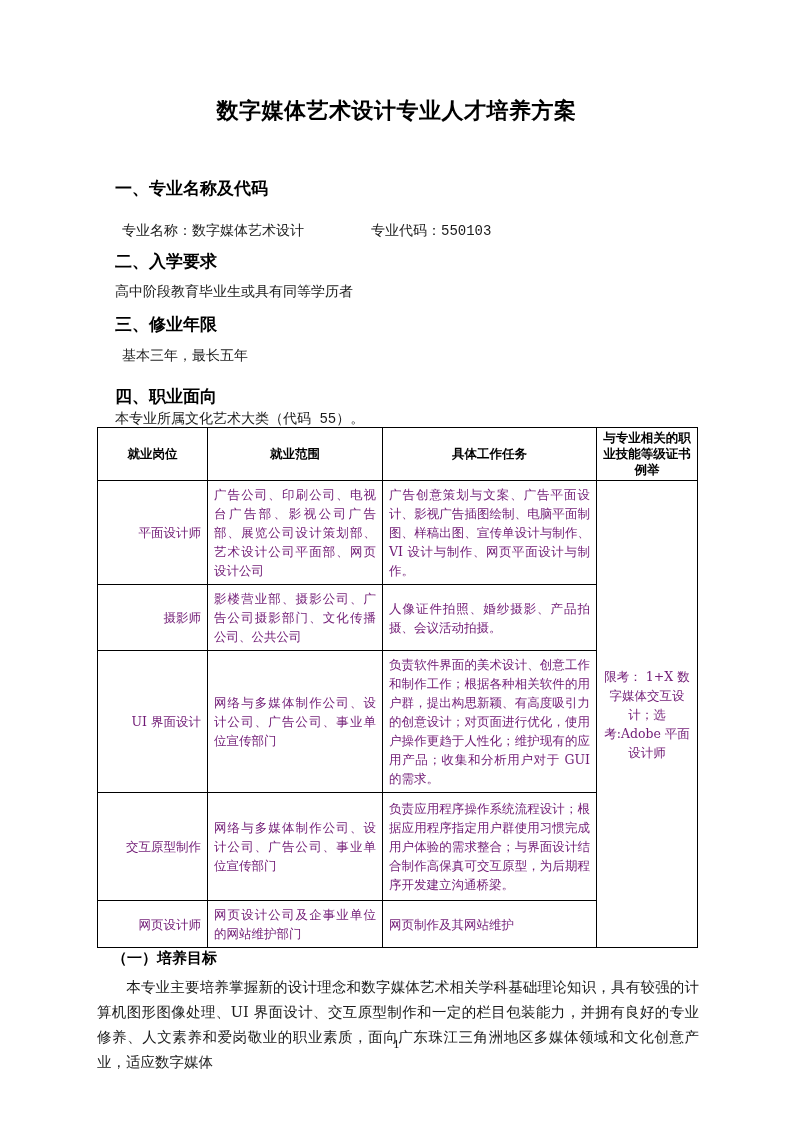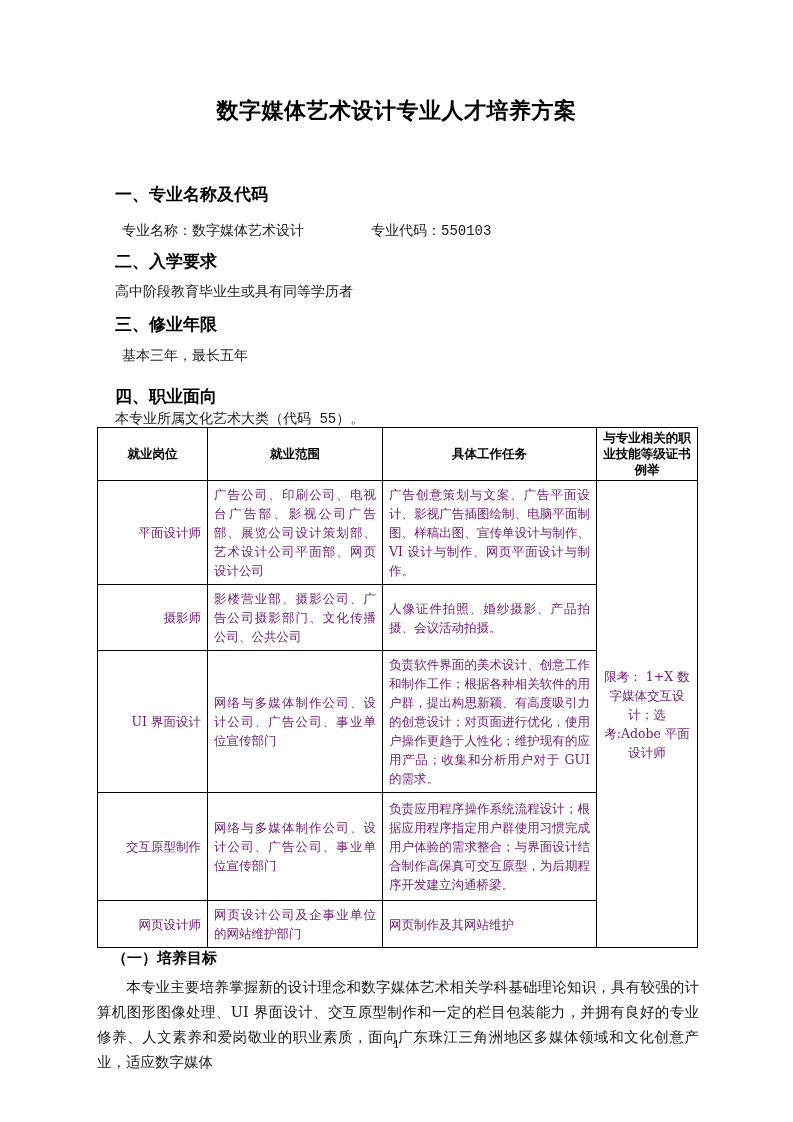--- a/index.html
+++ b/index.html
@@ -116,21 +116,21 @@
     color: #1a1a1a;
   }
 </style>
 </head>
 <body>
 
 <div class="page">
 
   <div class="doc-title">数字媒体艺术设计专业人才培养方案</div>
 
-  <div class="h1" style="left:115px; top:182px;text-align:right;">一、专业名称及代码</div>
+  <div class="h1" style="left:115px; top:176px;text-align:right;">一、专业名称及代码</div>
   <div class="body-line" style="left:122px; top:220px;">专业名称：数字媒体艺术设计</div>
   <div class="body-line" style="left:371px; top:220px;">专业代码：550103</div>
 
   <div class="h1" style="left:115px; top:249px;">二、入学要求</div>
   <div class="body-line" style="left:115px; top:281px;">高中阶段教育毕业生或具有同等学历者</div>
 
   <div class="h1" style="left:115px; top:312px;">三、修业年限</div>
   <div class="body-line" style="left:122px; top:345px;">基本三年，最长五年</div>
 
   <div class="h1" style="left:115px; top:384px;">四、职业面向</div>

